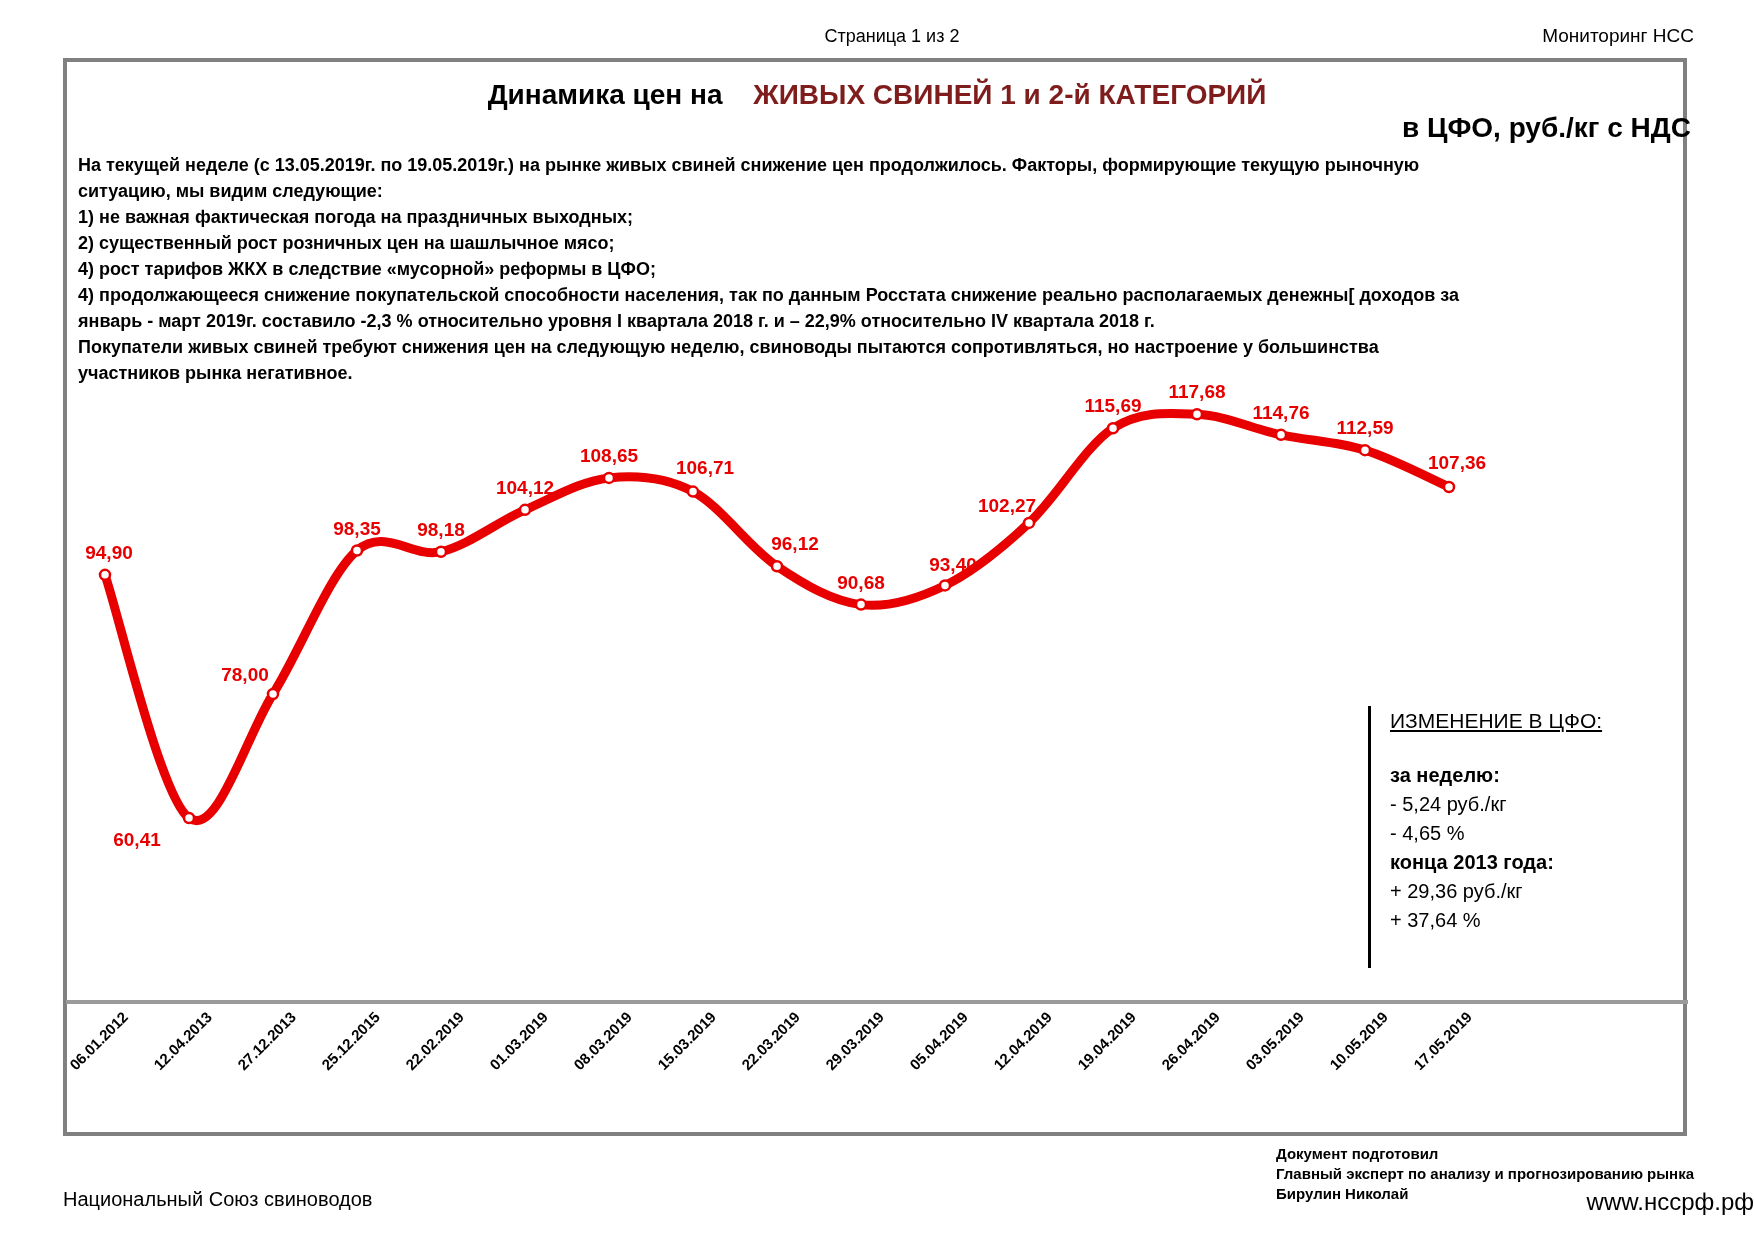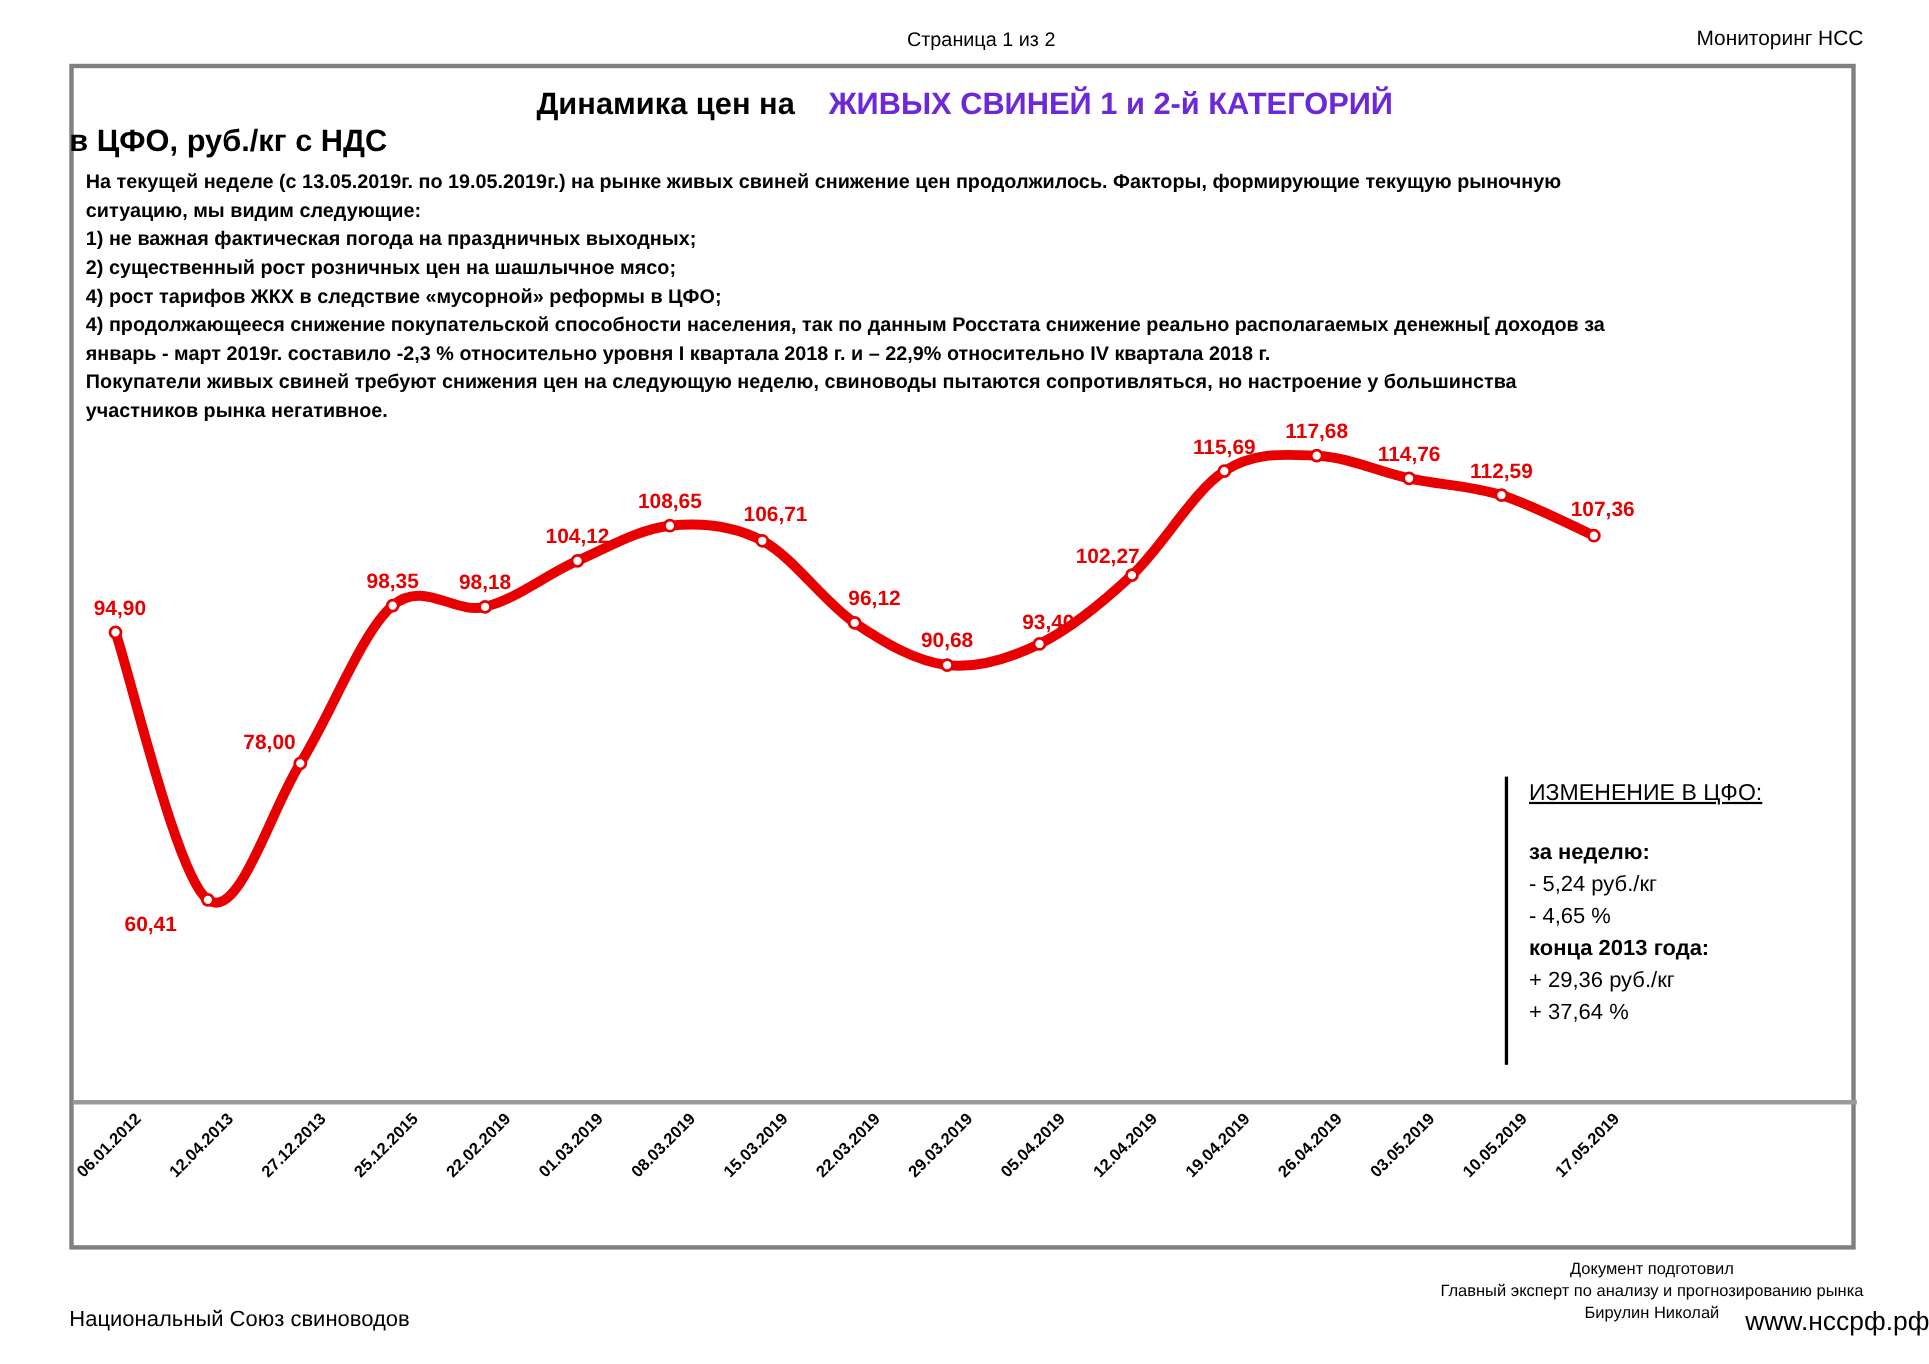--- a/index.html
+++ b/index.html
@@ -15,23 +15,23 @@
     position:absolute;top:25px;right:60px;font-size:19px;font-weight:400;
   }
   .report-box{
     position:absolute;left:63px;top:58px;width:1624px;height:1078px;
     border:4px solid #808080;box-sizing:border-box;background:#fff;
   }
   .chart-title{
     position:absolute;left:63px;top:78px;width:1628px;text-align:center;
     font-size:28px;font-weight:700;line-height:34px;
   }
-  .chart-title .hl{color:#6d28d9;margin-left:23px;}
+  .chart-title .hl{color:#7f1d1d;margin-left:23px;}
   .chart-subtitle{
-    position:absolute;left:63px;top:112px;width:1628px;text-align:left;
+    position:absolute;left:63px;top:112px;width:1628px;text-align:right;
     font-size:28px;font-weight:700;
   }
   .commentary{
     position:absolute;left:78px;top:152px;width:1400px;
     font-size:18px;font-weight:700;line-height:26px;
   }
   .commentary div{margin:0;}
   #chart-svg{position:absolute;left:0;top:0;width:1754px;height:1240px;pointer-events:none;}
   .annotation-divider{
     position:absolute;left:1368px;top:706px;width:3px;height:262px;background:#000;
@@ -42,21 +42,21 @@
   }
   .annotation .ann-title{font-weight:400;text-decoration:underline;font-size:21px;margin-bottom:26px;}
   .annotation .bold{font-weight:700;}
   .footer-org{
     position:absolute;left:63px;top:1188px;font-size:20px;font-weight:400;
   }
   .footer-site{
     position:absolute;left:0;top:1188px;width:100%;text-align:right;font-size:24px;font-weight:400;
   }
   .footer-prepared{
-    position:absolute;right:60px;top:1144px;text-align:center;font-size:15px;line-height:20px;font-weight:400;
+    position:absolute;right:60px;top:1144px;text-align:left;font-size:15px;line-height:20px;font-weight:700;
   }
 </style>
 </head>
 <body>
 
 <div class="page-indicator">Страница 1 из 2</div>
 <div class="monitor-label">Мониторинг НСС</div>
 
 <div class="report-box"></div>
 

